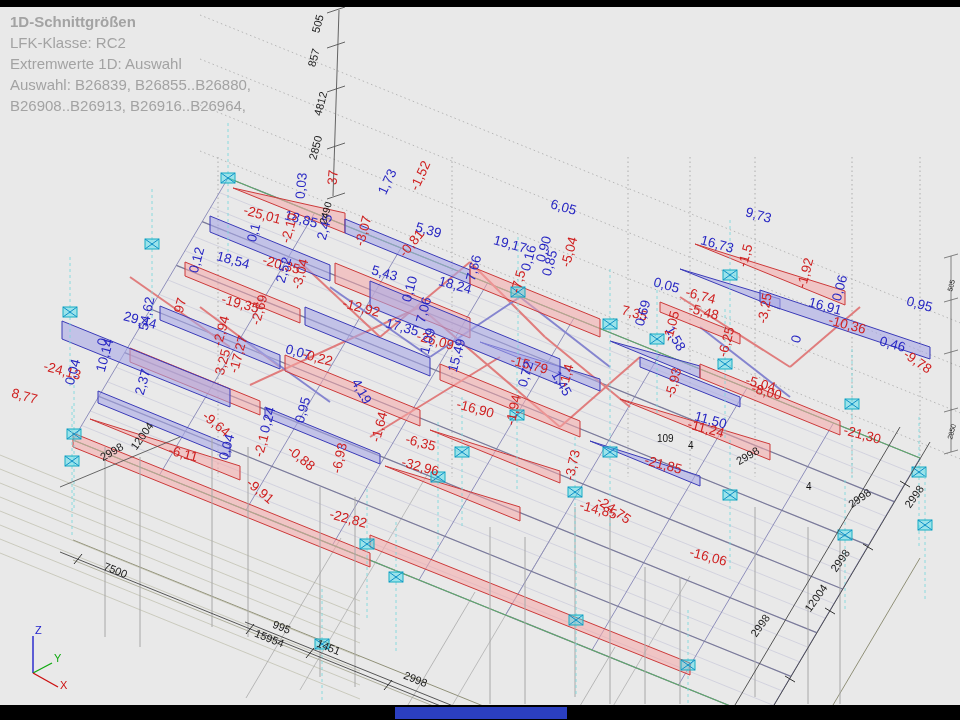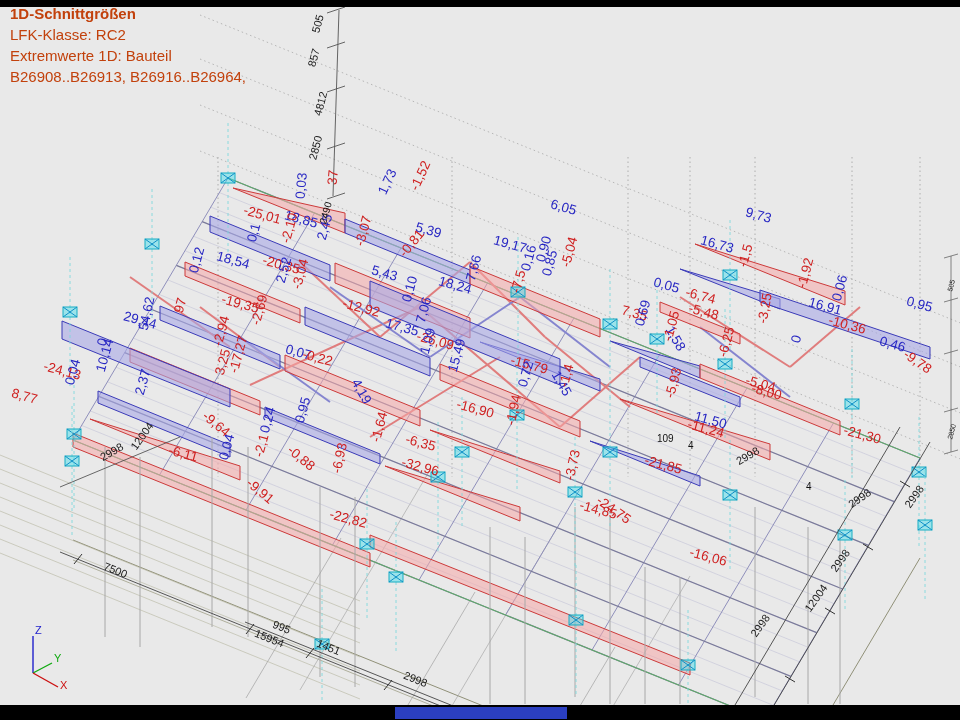--- a/index.html
+++ b/index.html
@@ -6,21 +6,21 @@
   #screen{position:relative;width:960px;height:720px;background:#000;overflow:hidden;
           font-family:"Liberation Sans",sans-serif;}
   #viewport{position:absolute;left:0;top:7px;width:960px;height:698px;background:#e9e9e9;}
   #scene{position:absolute;left:0;top:0;}
   #labels{position:absolute;left:0;top:7px;width:960px;height:698px;pointer-events:none;}
   .lbl{position:absolute;white-space:nowrap;transform-origin:0 100%;line-height:1;}
   .pos{color:#2726c3;}
   .neg{color:#cf1f1f;}
   .dim{color:#1c1c1c;}
   .note{color:#111;}
-  #info{position:absolute;left:10px;top:3px;color:#c2410c;font-size:15px;line-height:21px;}
+  #info{position:absolute;left:10px;top:11px;color:#a3a3a3;font-size:15px;line-height:21px;}
   #info .title{font-weight:bold;font-size:15px;}
   #info b{font-weight:bold;}
   #triad{position:absolute;left:18px;top:620px;width:70px;height:70px;}
   #taskbar-frag{position:absolute;left:395px;top:707px;width:172px;height:12px;background:#2b3fc0;}
 </style>
 </head>
 <body>
 
 <div id="screen">
 
@@ -456,21 +456,22 @@
       <div class="lbl note" style="left: 657px; top: 427px; font-size: 10px; transform: rotate(0deg);">109</div>
       <div class="lbl note" style="left: 688px; top: 434px; font-size: 10px; transform: rotate(0deg);">4</div>
       <div class="lbl note" style="left: 806px; top: 475px; font-size: 10px; transform: rotate(0deg);">4</div>
       <div class="lbl note" style="left: 328px; top: 208px; font-size: 10px; transform: rotate(-75deg);">2490</div>
     </div>
 
   <div id="info">
     <div class="title">1D-Schnittgrößen</div>
     <div>
         <div>LFK-Klasse: RC2</div>
-        <div>Extremwerte 1D: Bauteil</div>
+        <div>Extremwerte 1D: Auswahl</div>
+        <div>Auswahl: B26839, B26855..B26880,</div>
         <div>B26908..B26913, B26916..B26964,</div>
       </div>
   </div>
 
   <svg id="triad" viewBox="0 0 70 70">
     <line x1="15" y1="53" x2="15" y2="16" stroke="#2222cc" stroke-width="1.4"></line>
     <line x1="15" y1="53" x2="34" y2="43" stroke="#11aa11" stroke-width="1.4"></line>
     <line x1="15" y1="53" x2="40" y2="67" stroke="#cc1111" stroke-width="1.4"></line>
     <text x="17" y="14" font-size="11" fill="#2222cc">Z</text>
     <text x="36" y="42" font-size="11" fill="#11aa11">Y</text>

